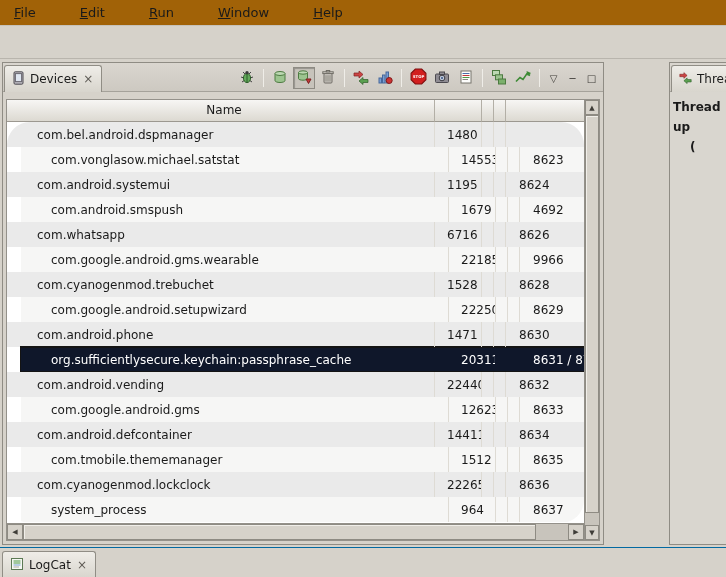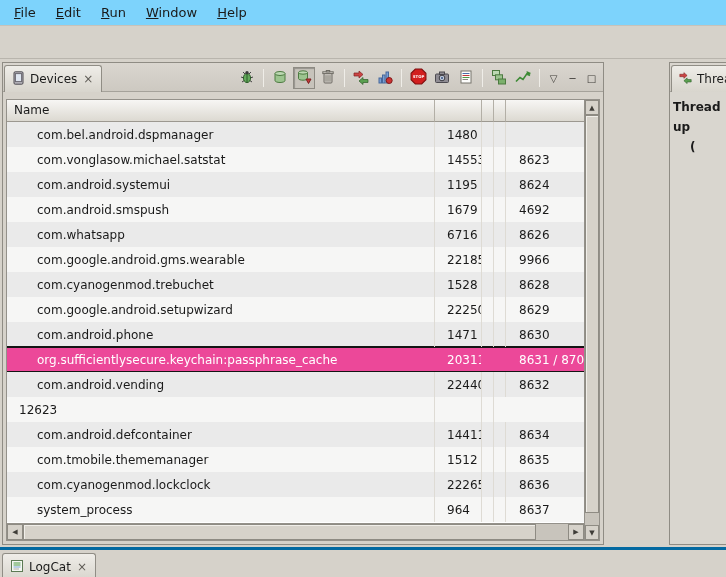--- a/index.html
+++ b/index.html
@@ -9,21 +9,21 @@
     font-size: 12px;
     color:#1a1a1a;
     background:#d6d2ca;
     position:relative;
   }
 
   
   .menubar{
     position:absolute; top:0; left:0; right:0; height:26px;
     display:flex; align-items:center; padding-left:4px;
-    background:#7dd3fc; border-bottom:1px solid #c6c2ba;
+    background:#a16207; border-bottom:1px solid #c6c2ba;gap:24px;
   }
   .menu-item{
     display:inline-block; padding:3px 10px; font-size:13px; cursor:default;
   }
   .menu-item::first-letter{ text-decoration:underline; }
 
   .toolbar-strip{
     position:absolute; top:26px; left:0; right:0; height:33px;
     background:#d6d2ca; border-bottom:1px solid #b9b5ad;
   }
@@ -80,41 +80,41 @@
     grid-template-rows:22px 1fr 17px;
     border:1px solid #94918a; background:#fff;
   }
   .thead{
     grid-column:1; grid-row:1;
     display:grid; grid-template-columns:428px 47px 12px 12px 1fr;
   }
   .hcell{
     background:linear-gradient(#f7f6f4,#dcd9d1);
     border-right:1px solid #b3afa6; border-bottom:1px solid #9c9890;
-    line-height:21px; padding-left:7px; overflow:hidden;
+    line-height:21px; padding-left:7px; overflow:hidden;text-align:center;
   }
   .hcell.last{ border-right:none; }
 
-  .tbody{ grid-column:1; grid-row:2; background:#fff; overflow:hidden; }
+  .tbody{ grid-column:1; grid-row:2; background:#fff; overflow:hidden;border-radius:23px; }
   .trow{
     height:25px; display:grid;
     grid-template-columns:428px 47px 12px 12px 1fr;
     align-items:center;
   }
   .trow.odd{ background:#eaeaea; }
-  .trow.even{ background:#f6f6f5; }
+  .trow.even{ background:#f6f6f5;margin-left:14px; }
   .cell{
     height:100%; display:flex; align-items:center;
     border-right:1px solid #dedbd4; overflow:hidden; white-space:nowrap;
   }
   .cell.name{ padding-left:30px; }
   .cell.pid{ padding-left:12px; }
   .cell.port{ padding-left:13px; border-right:none; }
   .trow.selected{
-    background:#ec4899; color:#ffffff;
+    background:#0f172a; color:#ffffff;
     border-top:1px solid #141414; border-bottom:1px solid #141414;
     box-shadow:0 0 0 1px #141414;
   }
   .trow.selected .cell{ border-right-color:transparent; }
 
   
   .vscroll{
     grid-column:2; grid-row:1 / span 3; position:relative;
     background:#c8c4bc; border-left:1px solid #94918a;
   }
@@ -144,21 +144,21 @@
     box-shadow:inset 1px 1px 0 #f0eee9;
   }
 
   
   .threads-content{ padding:5px 3px; font-size:12px; line-height:20px; background:#d9d6cf; position:absolute; top:29px; left:0; right:0; bottom:0;font-weight:bold; }
   .threads-line2{ padding-left:17px; }
 
   
   .logcat-bar{
     position:absolute; left:0; right:0; bottom:0; height:30px;
-    background:#d6d2ca; border-top:3px solid #0369a1;
+    background:#d6d2ca; border-top:1px solid #0369a1;
   }
   .logcat-bar .tab{ top:3px; left:2px; height:27px; }
 </style>
 </head>
 <body>
 
 <div class="menubar">
 
     <div class="menu-item">File</div>
 
@@ -405,20 +405,21 @@
 
           <div class="trow odd">
             <div class="cell name">com.android.vending</div>
             <div class="cell pid">22440</div>
             <div class="cell"></div>
             <div class="cell"></div>
             <div class="cell port">8632</div>
           </div>
 
           <div class="trow even">
+            <div class="cell name">com.google.android.gms</div>
             <div class="cell pid">12623</div>
             <div class="cell"></div>
             <div class="cell"></div>
             <div class="cell port">8633</div>
           </div>
 
           <div class="trow odd">
             <div class="cell name">com.android.defcontainer</div>
             <div class="cell pid">14411</div>
             <div class="cell"></div>

